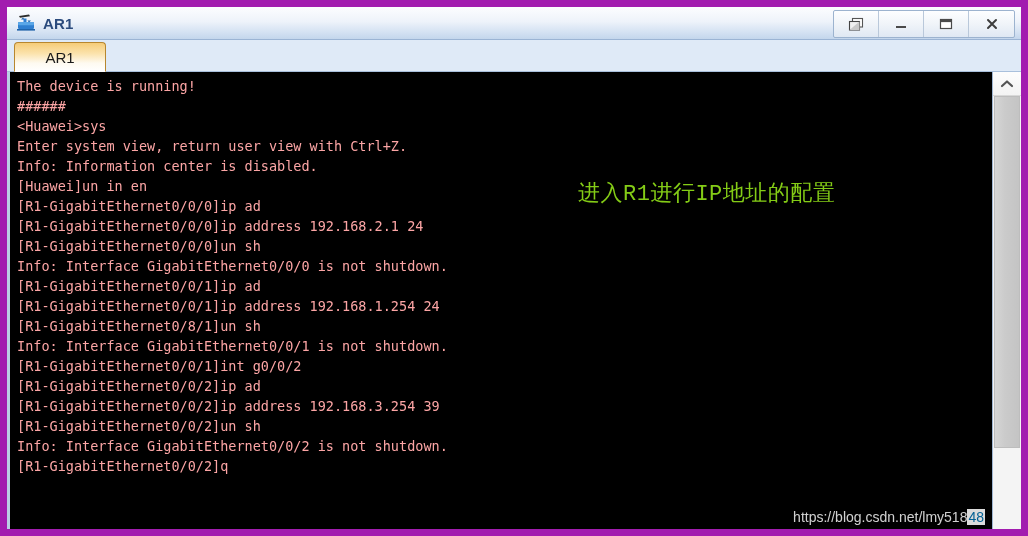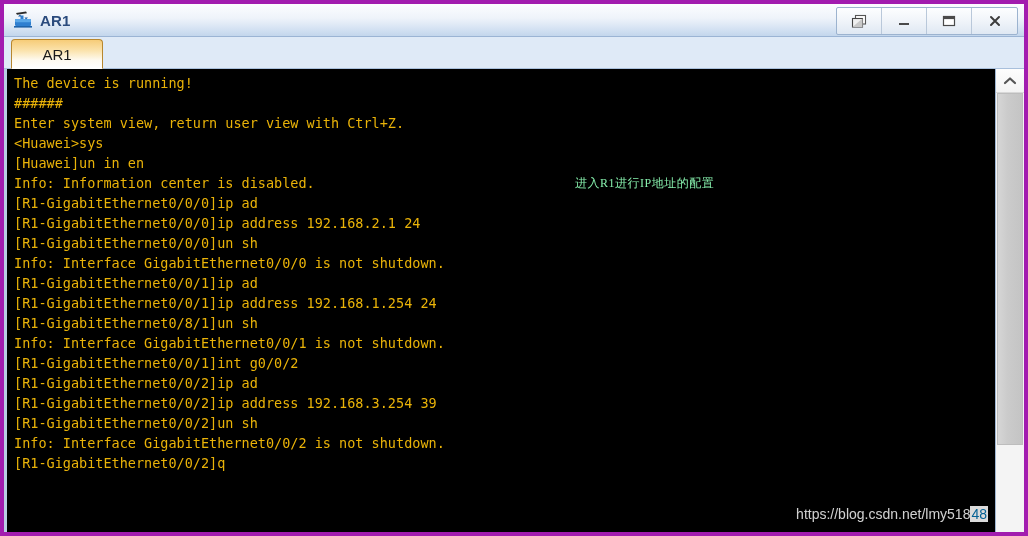--- a/index.html
+++ b/index.html
@@ -11,21 +11,21 @@
     font-family: "Liberation Sans", sans-serif;
   }
 
   #app-window {
     position: relative;
     width: 1028px;
     height: 536px;
     overflow: hidden;
     background: #ffffff;
     box-sizing: border-box;
-    border: 4px solid #a21caf;
+    border: 7px solid #a21caf;
   }
 
   
   .titlebar {
     position: relative;
     height: 33px;
     background: linear-gradient(to bottom, #fcfdff 0%, #eef3fa 45%, #d3e1f2 80%, #c3d6ec 100%);
     border-bottom: 1px solid #9bb4d4;
     display: flex;
     align-items: center;
@@ -120,33 +120,33 @@
     bottom: 0;
     background: #000000;
     overflow: hidden;
     padding: 4px 0 0 7px;
     box-sizing: border-box;
   }
   .term-line {
     font-family: "DejaVu Sans Mono", "Liberation Mono", monospace;
     font-size: 13.5px;
     line-height: 20px;
-    color: #eab308;
+    color: #fca5a5;
     white-space: pre;
     letter-spacing: 0px;
   }
 
   
   .annotation {
     position: absolute;
     left: 568px;
     top: 106px;
-    font-family: Liberation Serif, serif;
-    font-size: 12px;
-    color: #86efac;
+    font-family: Liberation Mono, monospace;
+    font-size: 22px;
+    color: #84cc16;
     white-space: nowrap;
     letter-spacing: 0.5px;
   }
 
   
   .watermark {
     position: absolute;
     right: 36px;
     bottom: 18px;
     font-family: "Liberation Sans", sans-serif;
@@ -252,24 +252,24 @@
     <div class="tab">
       <span>AR1</span>
     </div>
   </div>
 
   <div class="terminal-frame">
 
     <div class="terminal" id="terminal-output">
         <div class="term-line">The device is running!</div>
         <div class="term-line">######</div>
+        <div class="term-line">&lt;Huawei&gt;sys</div>
         <div class="term-line">Enter system view, return user view with Ctrl+Z.</div>
-        <div class="term-line">&lt;Huawei&gt;sys</div>
+        <div class="term-line">Info: Information center is disabled.</div>
         <div class="term-line">[Huawei]un in en</div>
-        <div class="term-line">Info: Information center is disabled.</div>
         <div class="term-line">[R1-GigabitEthernet0/0/0]ip ad</div>
         <div class="term-line">[R1-GigabitEthernet0/0/0]ip address 192.168.2.1 24</div>
         <div class="term-line">[R1-GigabitEthernet0/0/0]un sh</div>
         <div class="term-line">Info: Interface GigabitEthernet0/0/0 is not shutdown.</div>
         <div class="term-line">[R1-GigabitEthernet0/0/1]ip ad</div>
         <div class="term-line">[R1-GigabitEthernet0/0/1]ip address 192.168.1.254 24</div>
         <div class="term-line">[R1-GigabitEthernet0/8/1]un sh</div>
         <div class="term-line">Info: Interface GigabitEthernet0/0/1 is not shutdown.</div>
         <div class="term-line">[R1-GigabitEthernet0/0/1]int g0/0/2</div>
         <div class="term-line">[R1-GigabitEthernet0/0/2]ip ad</div>

